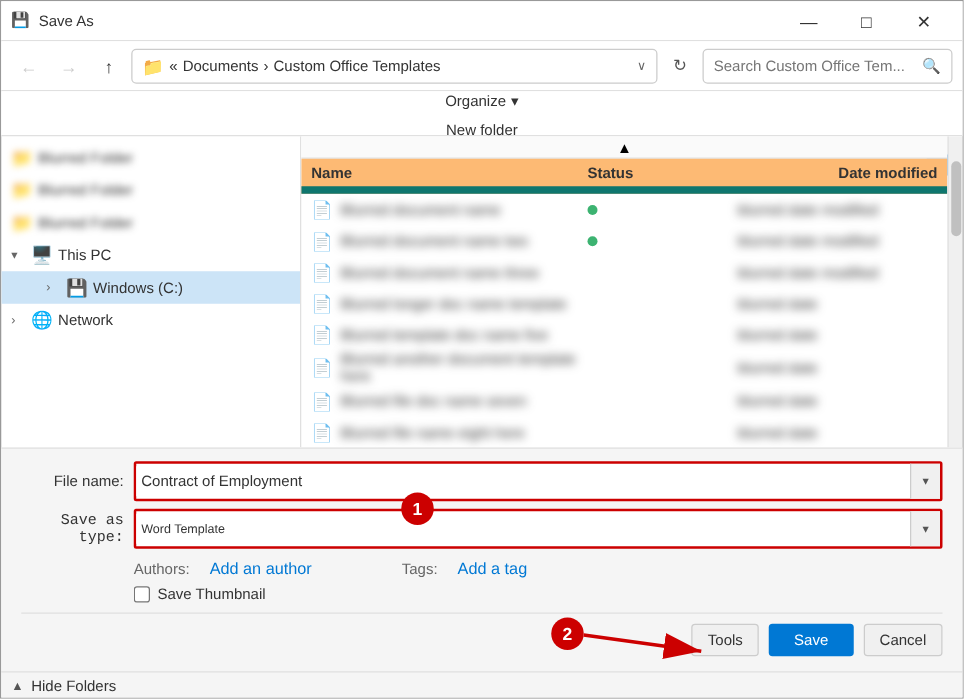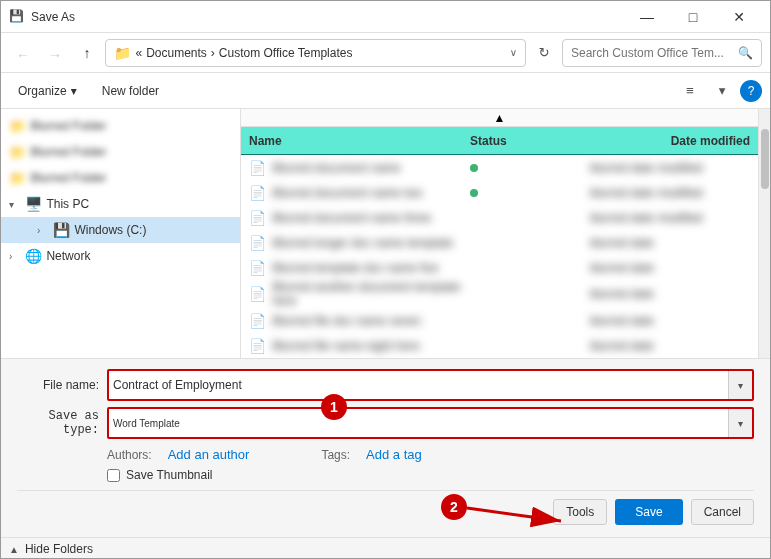--- a/index.html
+++ b/index.html
@@ -20,21 +20,21 @@
     .nav-btn.disabled { color: #ccc; cursor: default; }
     .address-bar { flex: 1; height: 28px; border: 1px solid #ccc; border-radius: 4px; display: flex; align-items: center; padding: 0 8px; background: #fff; cursor: pointer; }
     .address-bar-path { font-size: 12px; color: #333; display: flex; align-items: center; gap: 4px; flex: 1; }
     .address-bar-path .folder-icon { color: #dcb000; font-size: 14px; }
     .address-bar-arrow { color: #666; margin-left: 4px; font-size: 10px; }
     .address-bar-refresh { width: 28px; height: 28px; border: none; background: transparent; cursor: pointer; display: flex; align-items: center; justify-content: center; color: #555; }
     .search-box { height: 28px; width: 200px; border: 1px solid #ccc; border-radius: 4px; padding: 0 8px 0 8px; display: flex; align-items: center; }
     .search-input { border: none; outline: none; font-size: 12px; flex: 1; background: transparent; color: #888; width: 100%; }
 
     
-    .toolbar2 { height: 36px; background: #fff; display: flex; align-items: center; padding: 0 8px; gap: 8px; border-bottom: 1px solid #e0e0e0; }
+    .toolbar2 { height: 36px; background: #fff; display: flex; align-items: center; padding: 0 8px; gap: 8px; border-bottom: 1px solid #e0e0e0; flex-direction: column; }
     .organize-btn { height: 26px; border: 1px solid transparent; background: transparent; cursor: pointer; padding: 0 8px; border-radius: 3px; display: flex; align-items: center; gap: 4px; font-size: 12px; color: #333; }
     .new-folder-btn { height: 26px; border: none; background: transparent; cursor: pointer; padding: 0 8px; border-radius: 3px; font-size: 12px; color: #333; }
     .toolbar2-right { margin-left: auto; display: flex; align-items: center; gap: 4px; }
     .view-btn { width: 28px; height: 26px; border: none; background: transparent; cursor: pointer; border-radius: 3px; display: flex; align-items: center; justify-content: center; color: #555; }
     .help-btn { width: 22px; height: 22px; border-radius: 50%; background: #0078d4; color: #fff; border: none; cursor: pointer; font-size: 12px; display: flex; align-items: center; justify-content: center; }
 
     
     .main { display: flex; flex: 1; overflow: hidden; }
 
     
@@ -43,21 +43,21 @@
     .sidebar-item.selected { background: #cce4f7; }
     .sidebar-item .expand-icon { width: 16px; color: #666; font-size: 10px; flex-shrink: 0; }
     .sidebar-item .item-icon { margin-right: 4px; font-size: 14px; flex-shrink: 0; }
     .sidebar-item .item-label { font-size: 12px; }
     .sidebar-folder-icon { color: #dcb000; }
     .sidebar-network-icon { color: #555; }
     .sidebar-blurred { filter: blur(3px); }
 
     
     .file-list { flex: 1; display: flex; flex-direction: column; overflow: hidden; }
-    .file-list-header { display: flex; padding: 0 8px; border-bottom: 1px solid #0f766e; background: #5eead4; align-items: center; height: 28px; }
+    .file-list-header { display: flex; padding: 0 8px; border-bottom: 6px solid #0f766e; background: #fdba74; align-items: center; height: 28px; }
     .file-list-header .col-name { flex: 1; font-size: 12px; color: #333; font-weight: 600; cursor: pointer; }
     .file-list-header .col-status { width: 120px; font-size: 12px; color: #333; font-weight: 600; }
     .file-list-header .col-date { width: 160px; font-size: 12px; color: #333; font-weight: 600; text-align: right; }
     .file-list-scroll { flex: 1; overflow-y: auto; }
     .file-item { display: flex; align-items: center; padding: 3px 8px; height: 28px; cursor: pointer; }
     .file-item .file-icon { font-size: 14px; margin-right: 6px; color: #dcb000; }
     .file-item .file-name { flex: 1; font-size: 12px; color: #333; filter: blur(4px); }
     .file-item .file-status { width: 120px; display: flex; align-items: center; }
     .file-item .status-dot { width: 8px; height: 8px; border-radius: 50%; background: #3cb371; }
     .file-item .file-date { width: 160px; font-size: 12px; color: #333; filter: blur(4px); }

